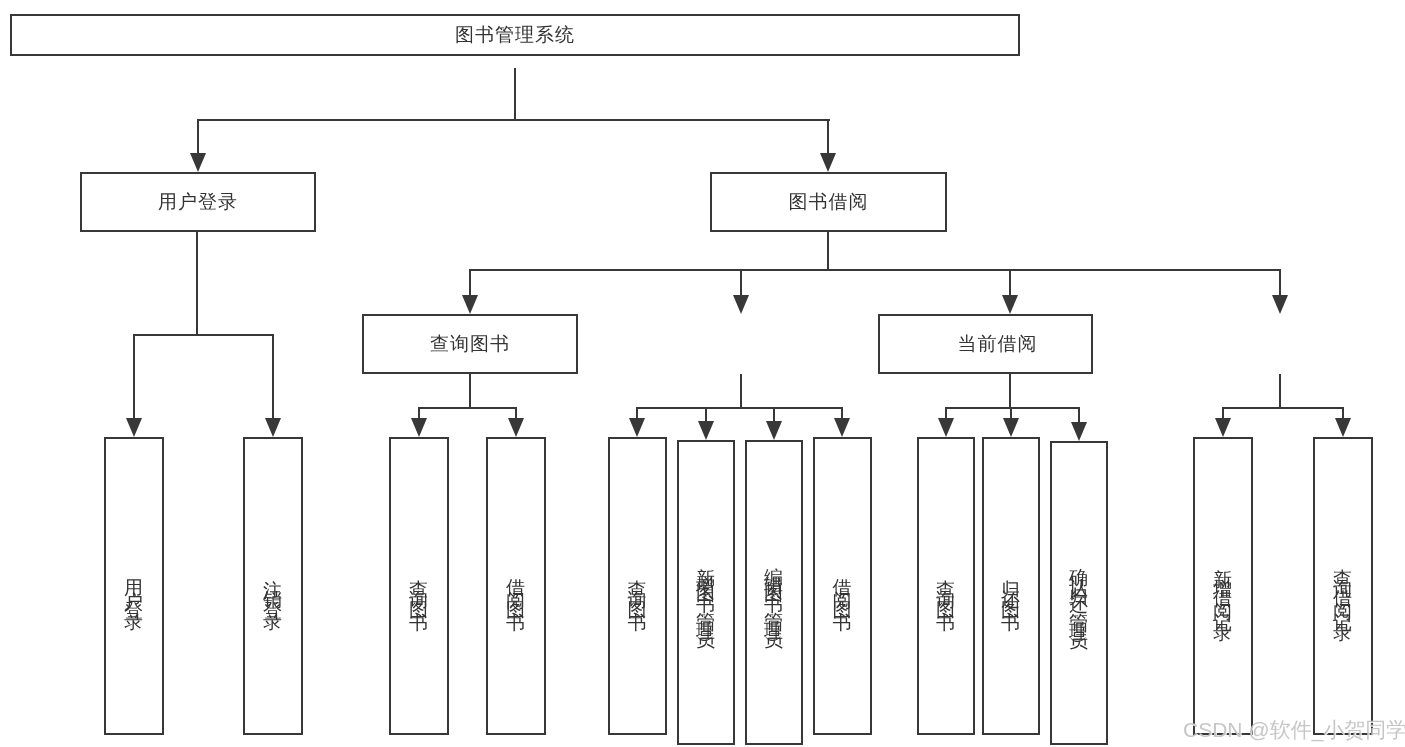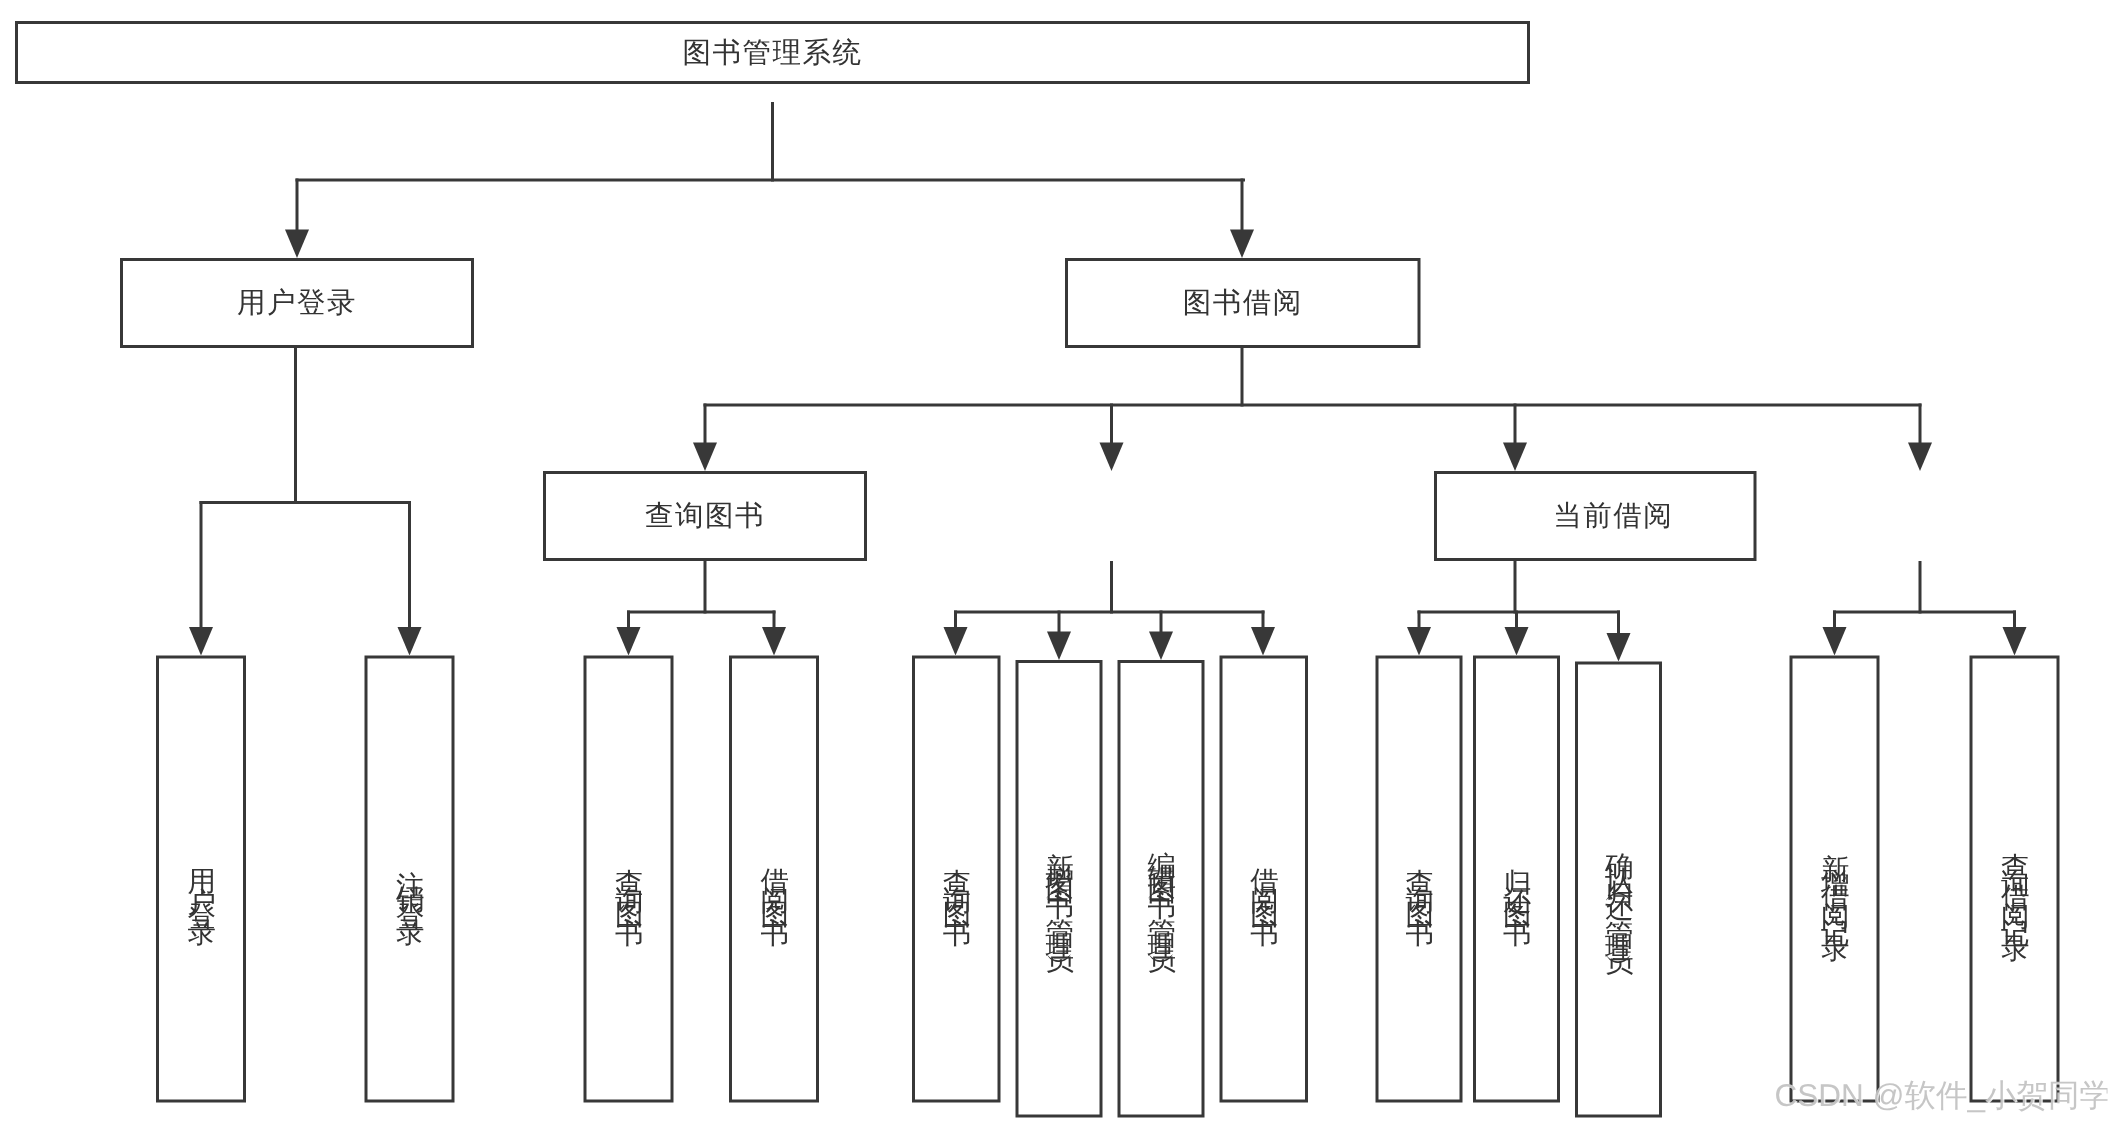--- a/index.html
+++ b/index.html
@@ -110,21 +110,21 @@
   <div class="vline" style="left:740px; top:269px; height:28px;"></div>
   <div class="arrow" style="left:733px; top:295px;"></div>
   <div class="vline" style="left:1009px; top:269px; height:28px;"></div>
   <div class="arrow" style="left:1002px; top:295px;"></div>
   <div class="vline" style="left:1279px; top:269px; height:28px;"></div>
   <div class="arrow" style="left:1272px; top:295px;"></div>
 
   <div class="node" style="left:362px; top:314px; width:216px; height:60px;">
     <span>查询图书</span>
   </div>
-  <div class="node" style="left:956px; top:314px; width:215px; height:60px;padding-left:24px;">
+  <div class="node" style="left:878px; top:314px; width:215px; height:60px;padding-left:24px;">
     <span>当前借阅</span>
   </div>
 
   <div class="vline" style="left:469px; top:374px; height:35px;"></div>
   <div class="hline" style="left:418px; top:407px; width:99px;"></div>
   <div class="vline" style="left:418px; top:407px; height:13px;"></div>
   <div class="arrow" style="left:411px; top:418px;"></div>
   <div class="vline" style="left:515px; top:407px; height:13px;"></div>
   <div class="arrow" style="left:508px; top:418px;"></div>
 

